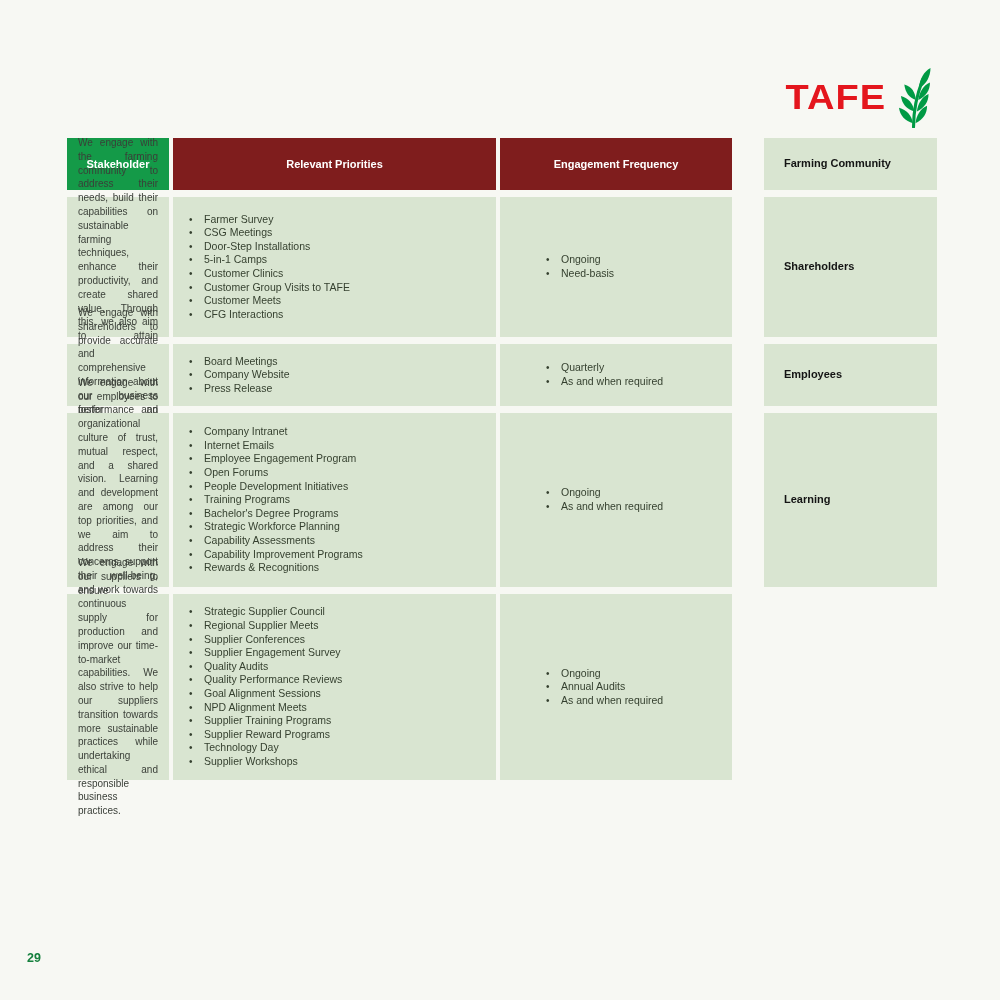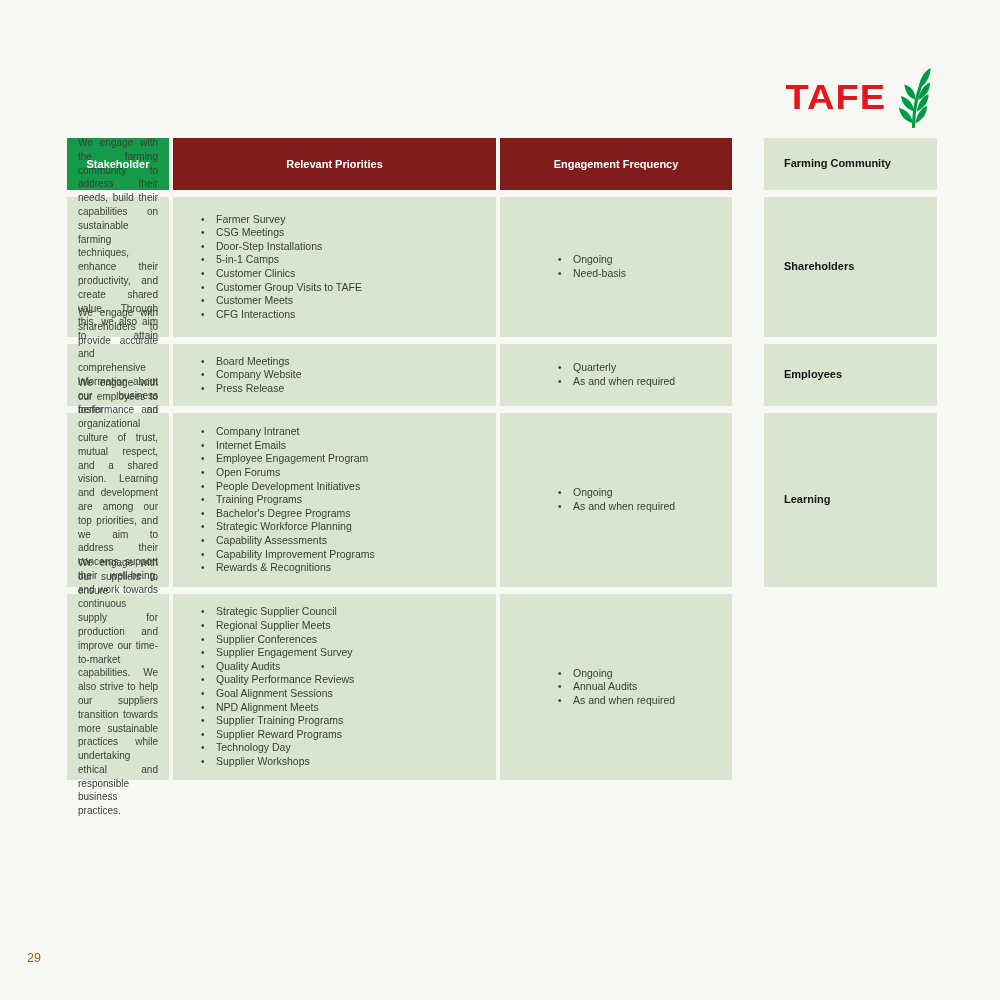--- a/index.html
+++ b/index.html
@@ -62,40 +62,40 @@
     padding: 6px 11px;
     font-size: 10px; color: #3a3f38;
     line-height: 13.8px;
     text-align: justify;
   }
   .cell.mechanisms { padding: 6px 6px 6px 14px; }
   .cell.frequency  { padding: 6px 6px 6px 44px; }
 
   ul.blist {
     list-style: none;
-    margin: 12px; padding: 0;
+    margin: 0; padding: 0;
     font-size: 10.5px; color: #35402f;
     line-height: 13.6px;
   }
   ul.blist li {
     position: relative;
     padding-left: 17px;
   }
   ul.blist li::before {
     content: "\2022";
     position: absolute;
     left: 2px;
     font-size: 10px;
   }
 
   
   .page-number {
     position: absolute;
     left: 27px; top: 951px;
-    font-size: 12.5px; font-weight: normal; color: #a16207;
+    font-size: 12.5px; font-weight: bold; color: #15803d;
   }
 </style>
 </head>
 <body>
 
 <div class="logo">
   <span class="logo-text">TAFE</span>
   <svg width="46" height="62" viewBox="0 0 44 64" aria-hidden="true">
     <g fill="#009a44">
       <path d="M21 59 C13 57 7.5 51 6.5 43 C14.5 45 19.5 51 21 59 Z"></path>

